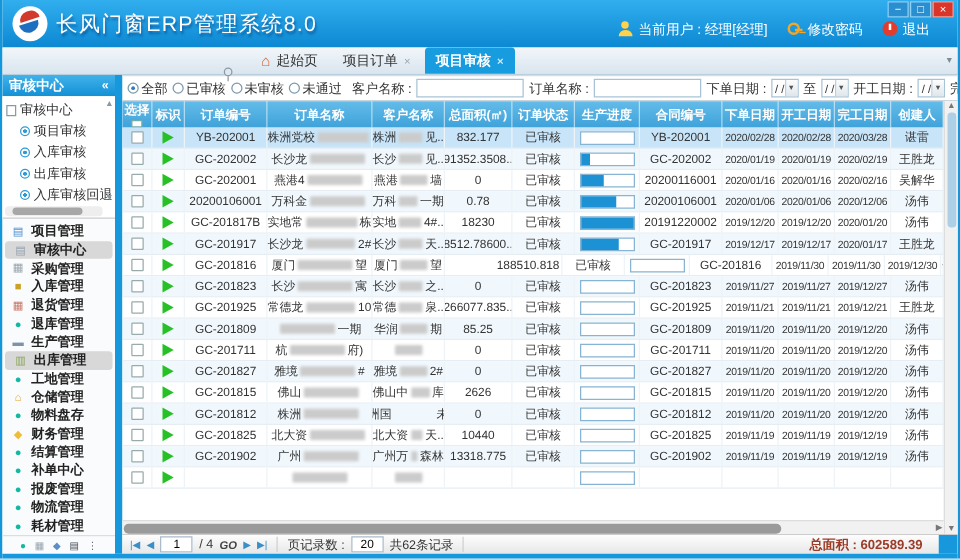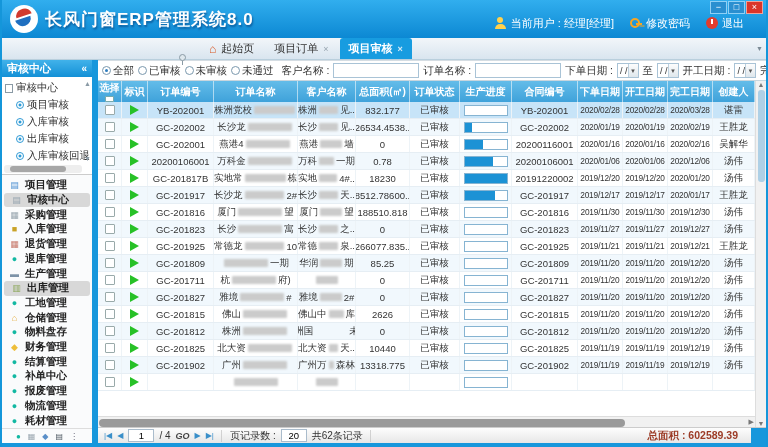--- a/index.html
+++ b/index.html
@@ -3,21 +3,21 @@
 <meta charset="utf-8">
 <style>
 *{margin:0;padding:0;box-sizing:border-box}
 html,body{width:768px;height:447px;overflow:hidden;font-family:"Liberation Sans","DejaVu Sans",sans-serif}
 .app{width:768px;height:447px;display:flex;flex-direction:column;border-left:2px solid #1496da;border-right:2px solid #1496da;background:#fff}
 
 .titlebar{height:38px;background:linear-gradient(#31aeee,#0c88d3);display:flex;align-items:center;padding:0 8px;position:relative;flex:0 0 38px}
 .logo{width:28px;height:28px;background:#fff;border-radius:50%;margin-right:7px;position:relative;overflow:hidden}
 .logo::before{content:"";position:absolute;left:5px;top:4px;width:16px;height:7px;background:#d23a2e;border-radius:8px 8px 0 0;transform:rotate(-18deg)}
 .logo::after{content:"";position:absolute;left:6px;top:13px;width:16px;height:8px;background:#1f6fc0;border-radius:0 0 8px 8px;transform:rotate(-18deg)}
-.title{color:#fff;font-size:17px;font-weight:bold;letter-spacing:1px;text-shadow:1px 2px 2px rgba(0,50,110,.55)}
+.title{color:#fff;font-size:17px;font-weight:normal;letter-spacing:1px;text-shadow:1px 2px 2px rgba(0,50,110,.55)}
 .win-controls{position:absolute;top:1px;right:3px;display:flex;gap:1px}
 .win-btn{width:17px;height:13px;font-size:9px;line-height:11px;text-align:center;color:#fff;background:#2a8fd0;border:1px solid #8fd0f5;cursor:pointer}
 .win-btn.close{background:#d9352a;border-color:#f0a39b}
 .user-area{margin-left:auto;display:flex;align-items:center;color:#fff;font-size:11px;gap:16px;margin-top:8px;padding-right:14px}
 .user-item{display:flex;align-items:center;gap:4px;cursor:pointer;white-space:nowrap}
 .person{position:relative;width:13px;height:12px;display:inline-block}
 .person::before{content:"";position:absolute;top:0;left:3px;width:6px;height:6px;border-radius:50%;background:#ffd24d}
 .person::after{content:"";position:absolute;bottom:0;left:1px;width:11px;height:5px;border-radius:6px 6px 0 0;background:#ffd24d}
 .key{position:relative;width:12px;height:12px;display:inline-block}
 .key::before{content:"";position:absolute;left:0;top:1px;width:6px;height:6px;border:2px solid #f5a623;border-radius:50%}
@@ -400,21 +400,21 @@
                 <div class="gcell" style="flex: 0 0 66px;">GC-202002</div>
                 <div class="gcell" style="flex: 0 0 84px;">
                   <span>长沙龙</span>
                   <span class="blur" style="width: 44px;"></span>
                 </div>
                 <div class="gcell" style="flex: 0 0 58px;">
                   <span>长沙</span>
                   <span class="blur" style="width: 22px;"></span>
                   <span>见..</span>
                 </div>
-                <div class="gcell" style="flex: 0 0 54px;">26534.4538..</div>
+                <div class="gcell" style="flex: 0 0 54px;">91352.3508..</div>
                 <div class="gcell" style="flex: 0 0 50px;">已审核</div>
                 <div class="gcell" style="flex: 0 0 52px;">
                   <span class="pbarbox">
                     <span class="pfill" style="width: 18%; display: block;"></span>
                   </span>
                 </div>
                 <div class="gcell" style="flex: 0 0 66px;">GC-202002</div>
                 <div class="gcell datec" style="flex: 0 0 45px;">2020/01/19</div>
                 <div class="gcell datec" style="flex: 0 0 45px;">2020/01/19</div>
                 <div class="gcell datec" style="flex: 0 0 45px;">2020/02/19</div>
@@ -553,21 +553,21 @@
                 <div class="gcell" style="flex: 0 0 84px;">
                   <span>厦门</span>
                   <span class="blur" style="width: 44px;"></span>
                   <span>望</span>
                 </div>
                 <div class="gcell" style="flex: 0 0 58px;">
                   <span>厦门</span>
                   <span class="blur" style="width: 22px;"></span>
                   <span>望</span>
                 </div>
-                <div class="gcell" style="flex: 0 0 54px;">188510.818</div>
+                <div class="gcell" style="flex: 0 0 54px; margin-left: 40px;">188510.818</div>
                 <div class="gcell" style="flex: 0 0 50px;">已审核</div>
                 <div class="gcell" style="flex: 0 0 52px;">
                   <span class="pbarbox">
                     <span class="pfill" style="width: 0%; display: block;"></span>
                   </span>
                 </div>
                 <div class="gcell" style="flex: 0 0 66px;">GC-201816</div>
                 <div class="gcell datec" style="flex: 0 0 45px;">2019/11/30</div>
                 <div class="gcell datec" style="flex: 0 0 45px;">2019/11/30</div>
                 <div class="gcell datec" style="flex: 0 0 45px;">2019/12/30</div>

